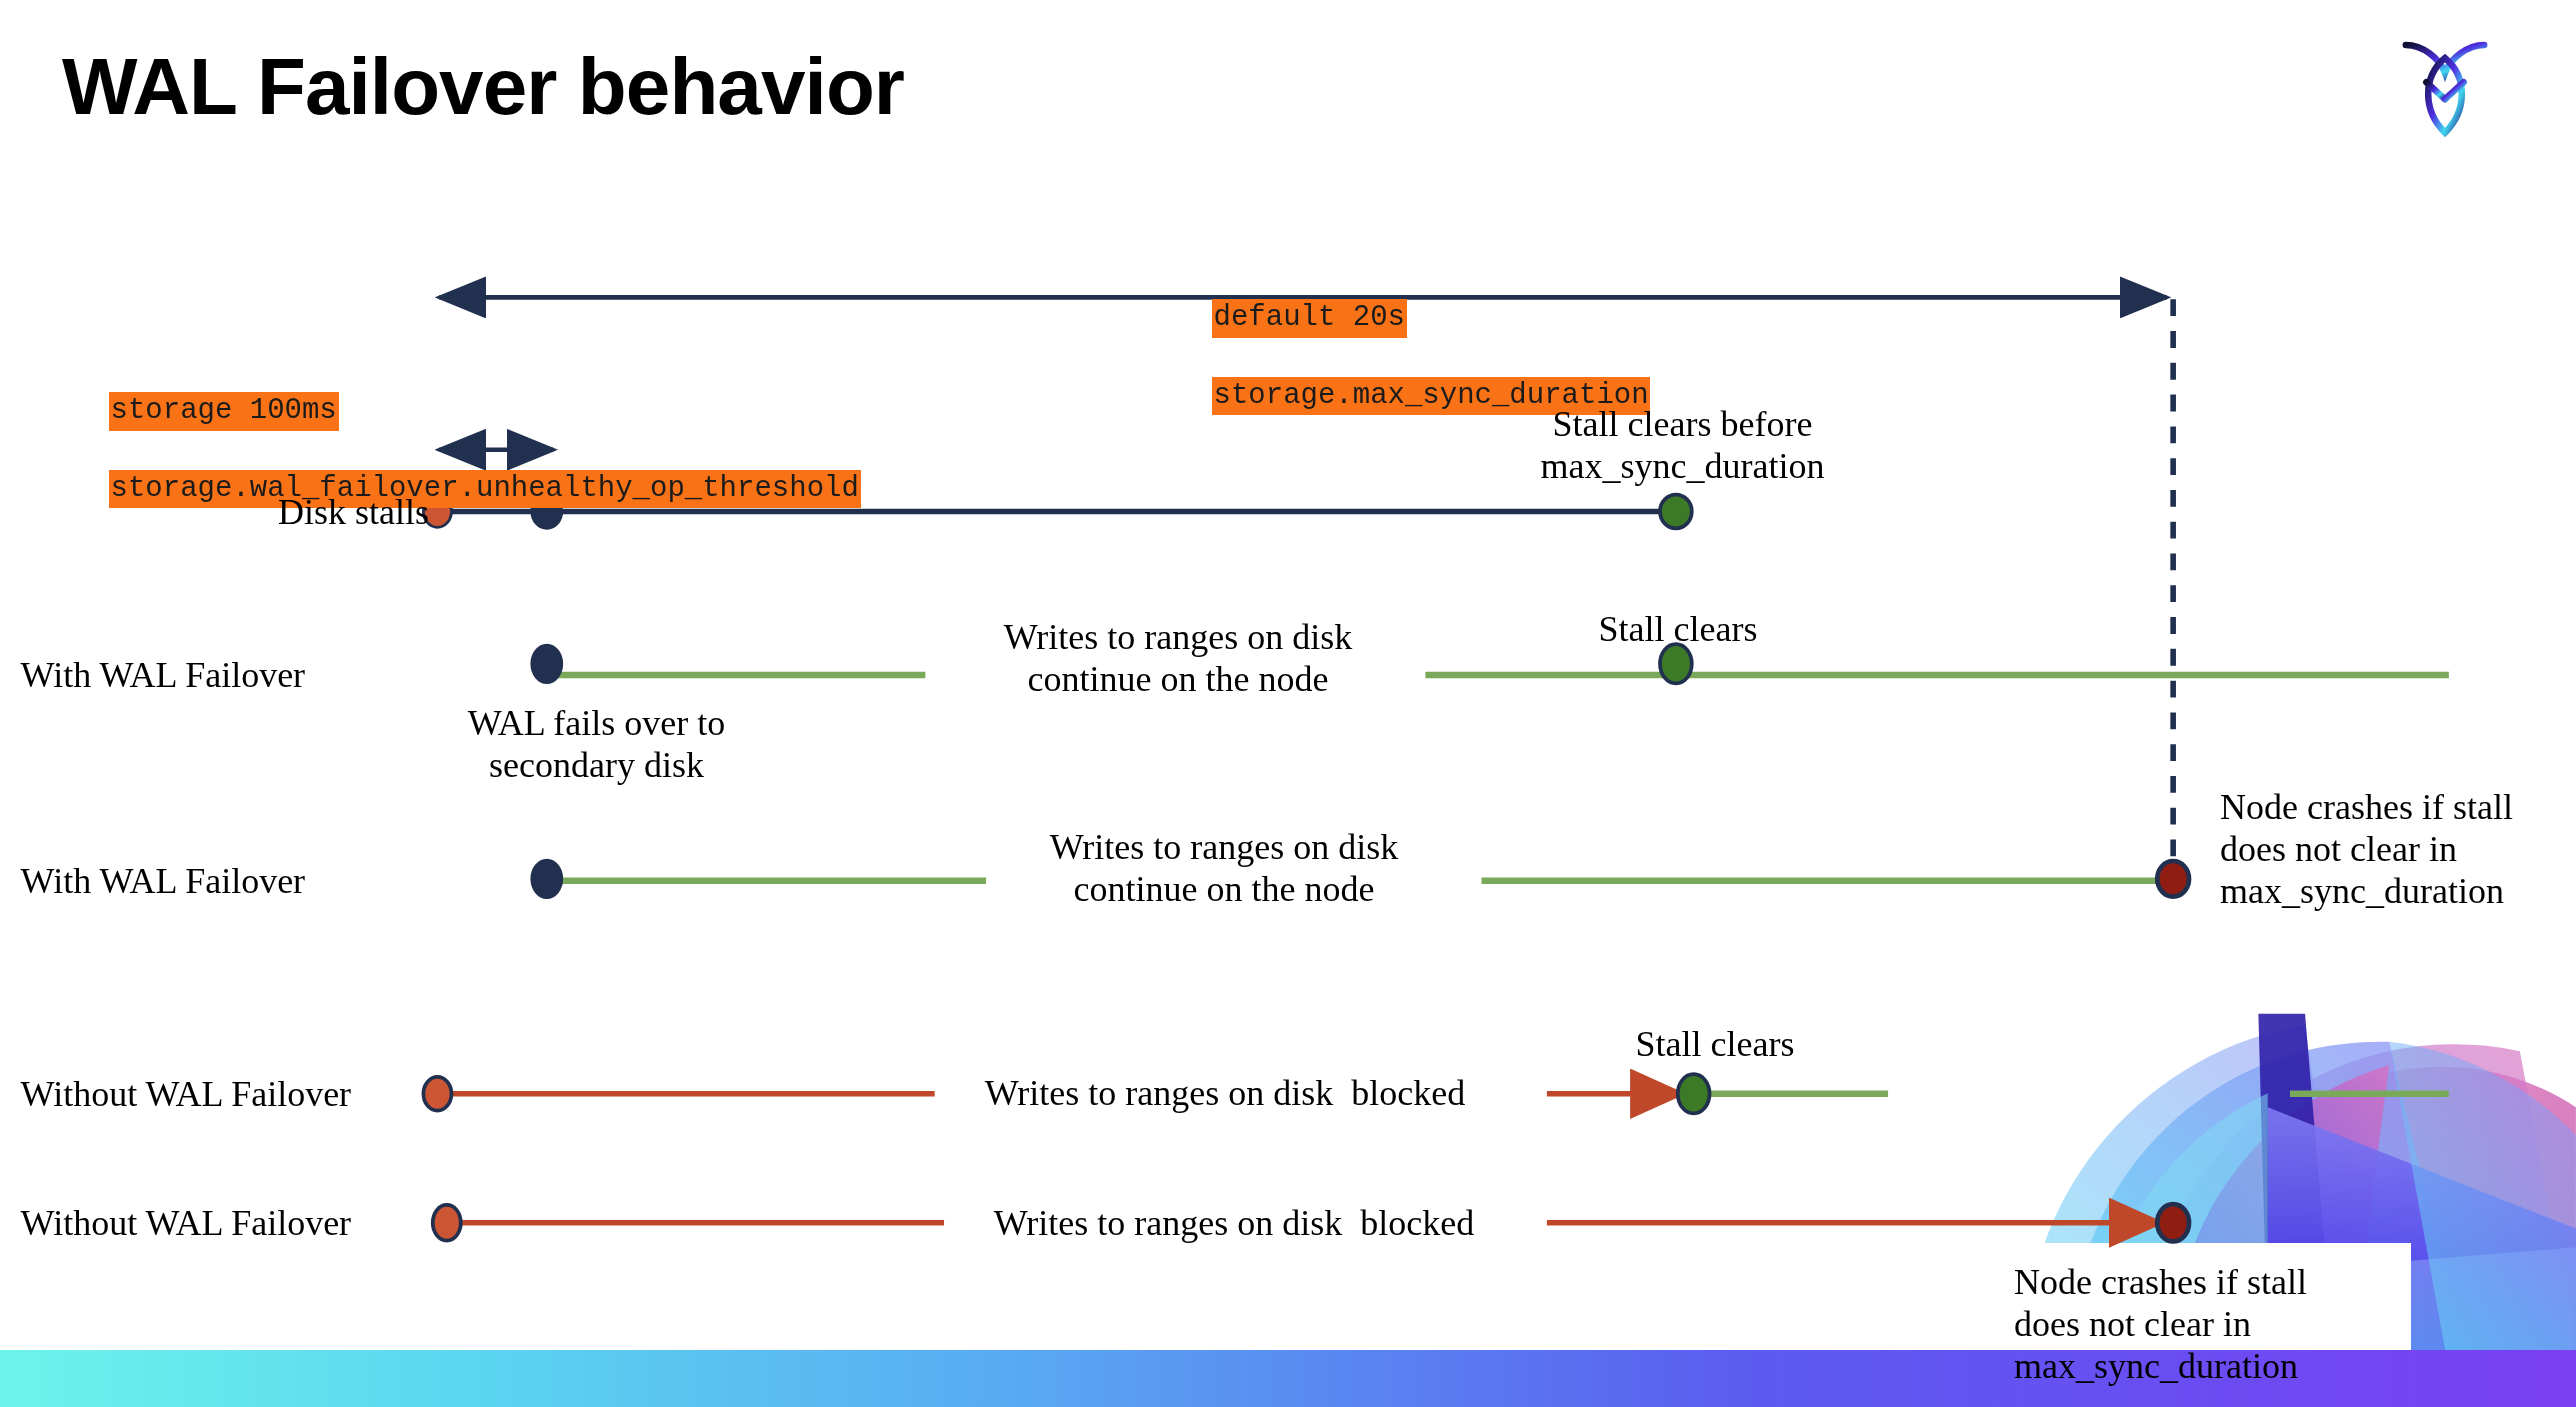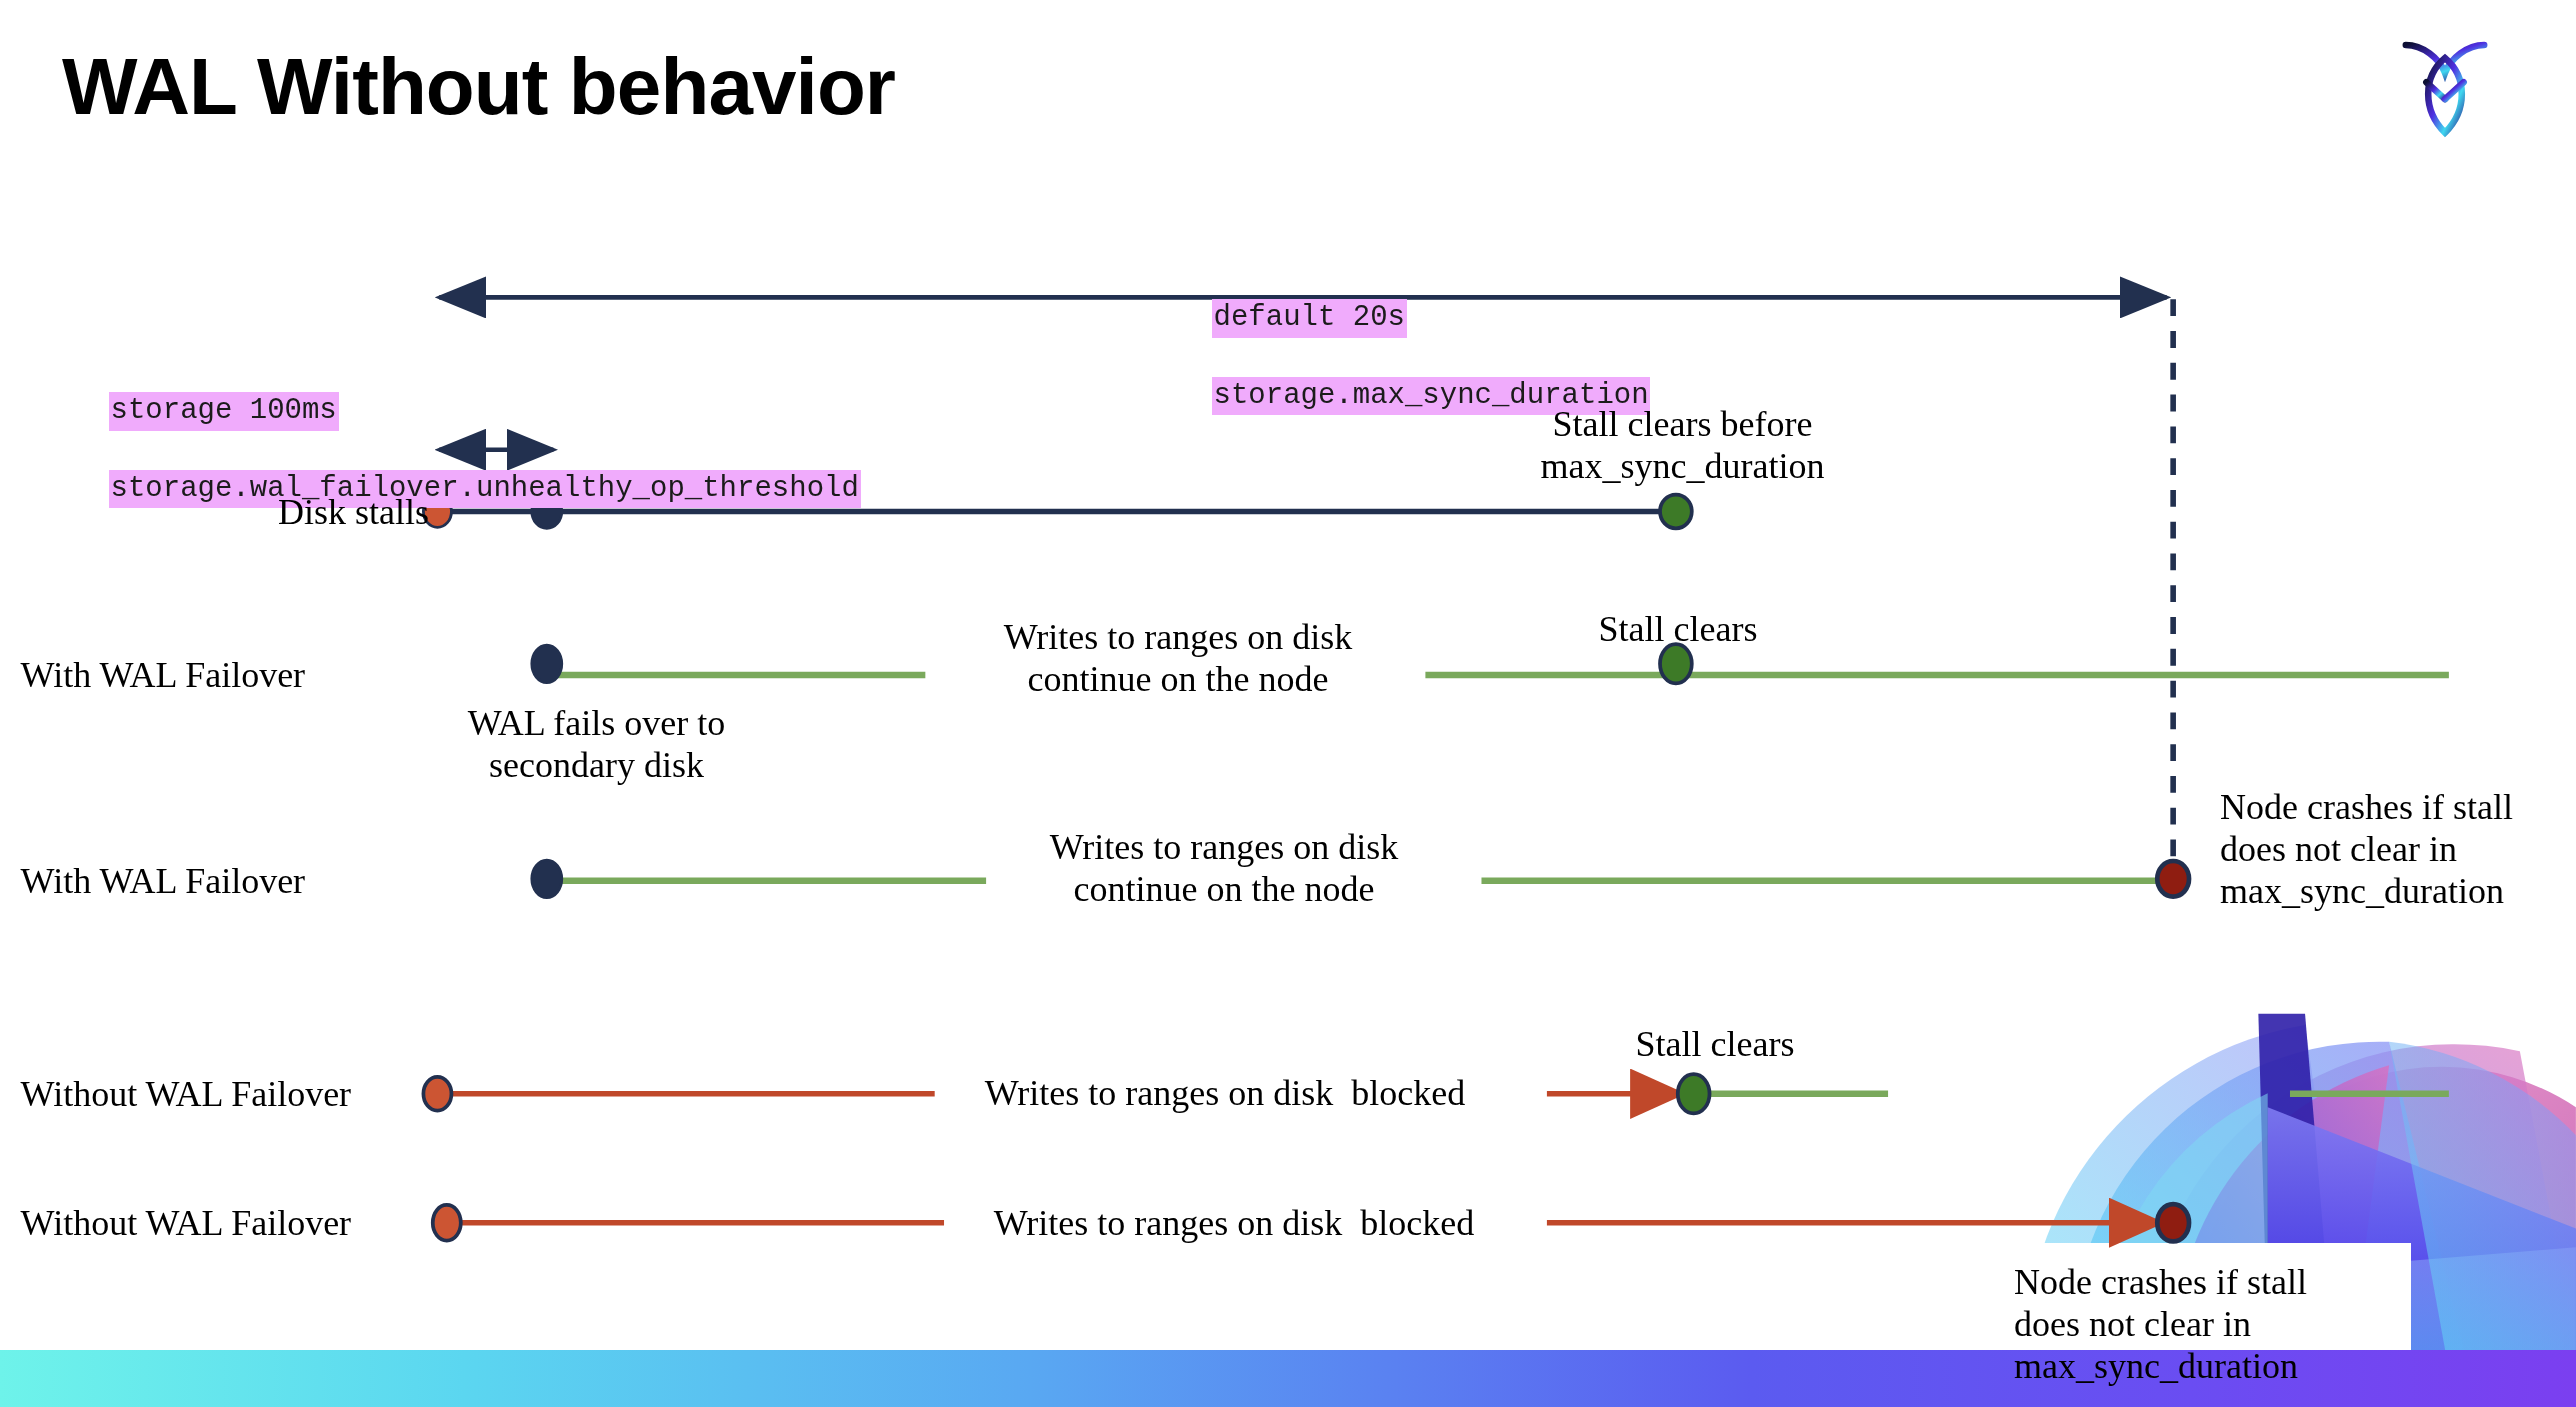--- a/index.html
+++ b/index.html
@@ -93,31 +93,31 @@
 
   .mono-tag {
     position: absolute;
     font-family: "Liberation Mono", monospace;
     font-size: 29px;
     line-height: 1.34;
     color: #1b1b1b;
     white-space: pre;
   }
   .mono-tag span {
-    background: #f0abfc;
+    background: #f97316;
     display: inline-block;
     padding: 0 1.9px;
   }
 </style>
 </head>
 <body>
 
 <div id="slide">
 
-  <div id="page-title">WAL Without behavior</div>
+  <div id="page-title">WAL Failover behavior</div>
 
   <div id="brand-logo">
     <svg viewBox="0 0 120 120" width="112" height="112" aria-hidden="true">
       <defs>
         <linearGradient id="lg" x1="0" y1="0" x2="1" y2="1">
           <stop offset="0%" stop-color="#0d1033"></stop>
           <stop offset="45%" stop-color="#4f2fe0"></stop>
           <stop offset="72%" stop-color="#3fd8f0"></stop>
           <stop offset="100%" stop-color="#2a1a8a"></stop>
         </linearGradient>

